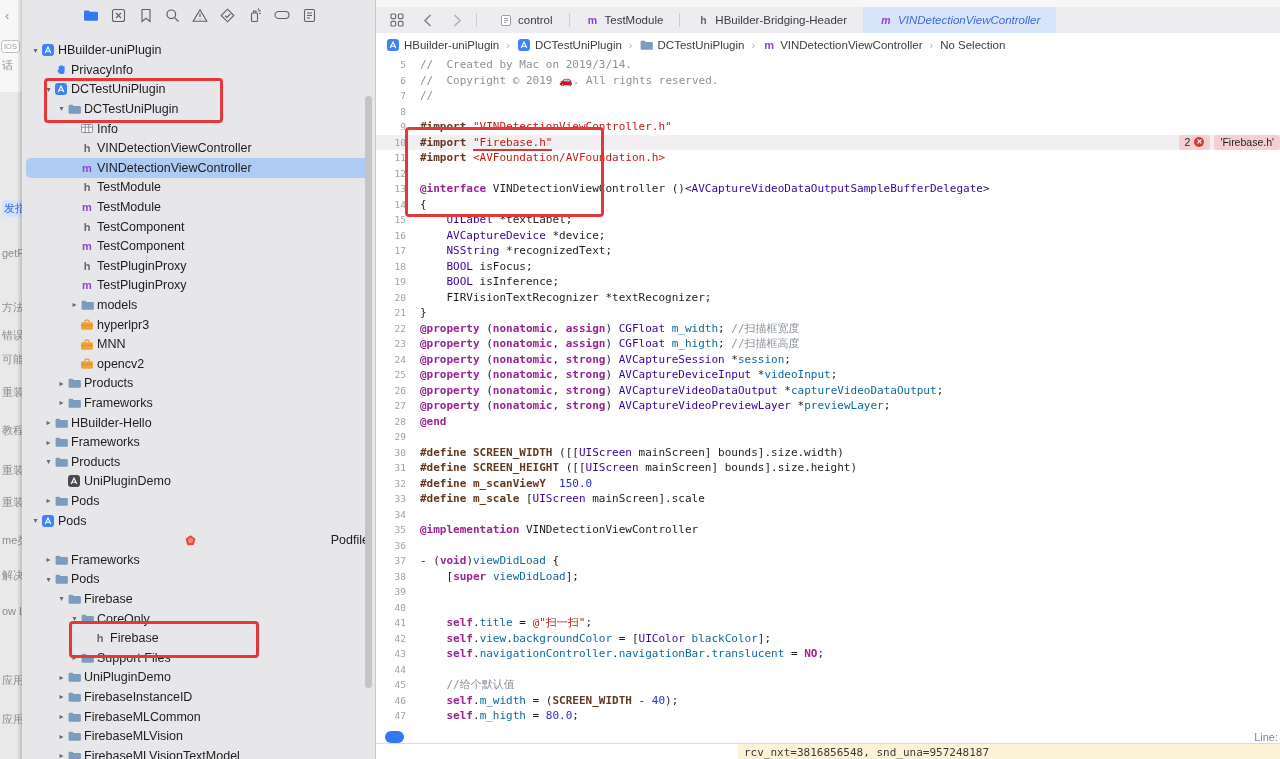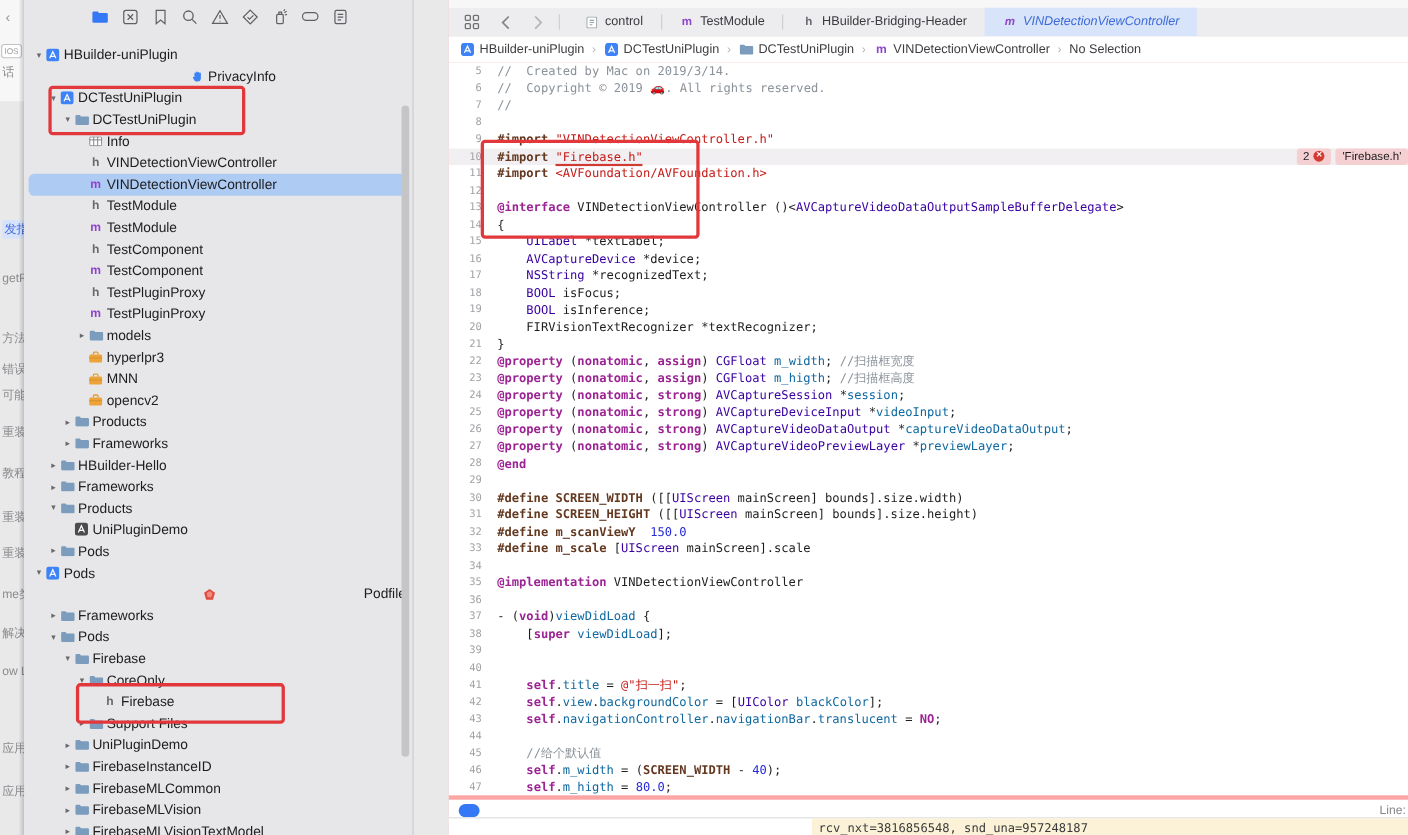--- a/index.html
+++ b/index.html
@@ -32,21 +32,21 @@
   .letter-ic{font-size:11px;font-weight:700;font-family:"Liberation Sans",sans-serif;}
   .h-ic{color:#66696e;}
   .m-ic{color:#8f45c9;}
   .tlabel{margin-left:3px;}
   #sidebar-scrollbar{position:absolute;right:3px;top:96px;width:7px;height:592px;border-radius:4px;background:#c5c5c8;}
 
   
   .anno{position:absolute;border:3px solid #e2383c;border-radius:4px;pointer-events:none;}
 
   
-  #editor{position:absolute;left:376px;top:0;right:0;bottom:0;background:#fca5a5;margin-left:32px;}
+  #editor{position:absolute;left:376px;top:0;right:0;bottom:0;background:#ffffff;}
   #tabbar{position:absolute;left:0;top:0;right:0;height:33px;
     background:linear-gradient(#f7f7f8 0 7px,#ededef 7px);border-bottom:1px solid #d6d6d8;
     display:flex;align-items:flex-end;}
   #tab-controls{display:flex;align-items:center;height:26px;padding:0 6px 0 10px;gap:8px;}
   .tabsep{width:1px;height:14px;background:#cdcdd1;align-self:center;}
   #tabs{display:flex;height:26px;flex:1;}
   .tab{height:26px;display:flex;align-items:center;padding:0 16px;font-size:11.5px;color:#3a3a3f;gap:5px;}
   .tab.active{background:#d8e4fa;color:#3f6bd8;font-style:italic;}
   .tab .letter-ic{font-size:10.5px;}
 
@@ -184,21 +184,21 @@
         <div class="trow" style="top: 12.4px; padding-left: 4px;">
           <span class="chev">▾</span>
           <span class="ic">
             <svg width="12" height="12" viewBox="0 0 12 12">
               <rect width="12" height="12" rx="3" fill="#3d82f7"></rect>
               <path d="M3.2 9 L6 3 L8.8 9 M4.4 7.2 h3.2" stroke="#fff" stroke-width="1.1" fill="none"></path>
             </svg>
           </span>
           <span class="tlabel">HBuilder-uniPlugin</span>
         </div>
-        <div class="trow" style="top: 32px; padding-left: 17px; justify-content: center;">
+        <div class="trow" style="top: 32px; padding-left: 17px;">
           <span class="chev"></span>
           <span class="ic">
             <svg width="11" height="11" viewBox="0 0 12 12">
               <path d="M3 6.5 V3 a.8.8 0 011.6 0 V2 a.8.8 0 011.6 0 v.5 a.8.8 0 011.6 0 V3 a.8.8 0 011.6 0 v4.5 a3.5 3.5 0 01-3.5 3.5 h-.6 a3 3 0 01-2.6-1.6 L1.6 7.6 a.9.9 0 011.4-1.1z" fill="#3d82f7"></path>
             </svg>
           </span>
           <span class="tlabel">PrivacyInfo</span>
         </div>
         <div class="trow" style="top: 51.6px; padding-left: 17px;">
           <span class="chev">▾</span>

